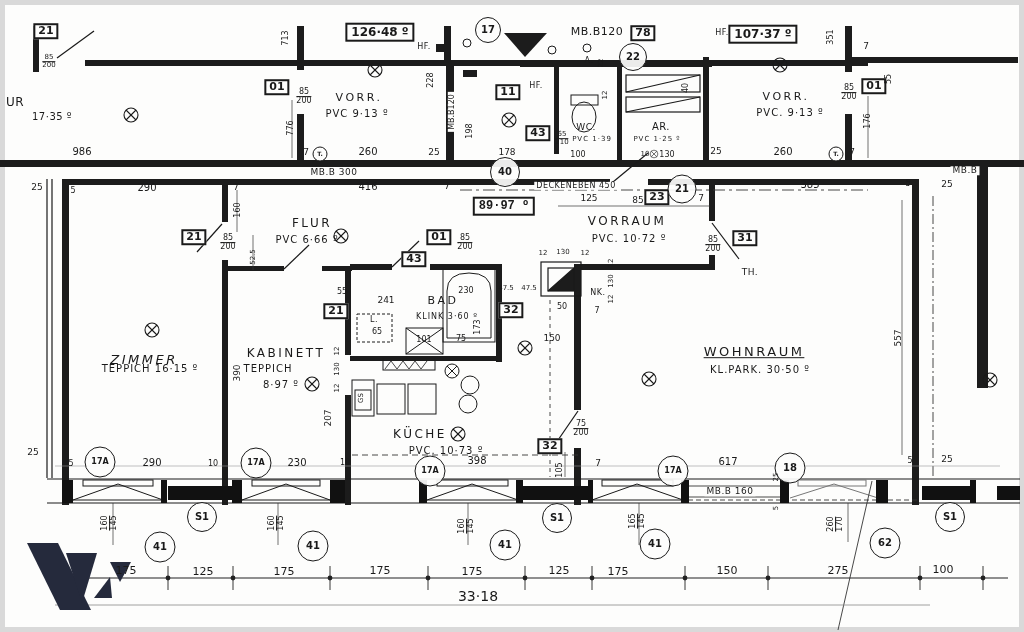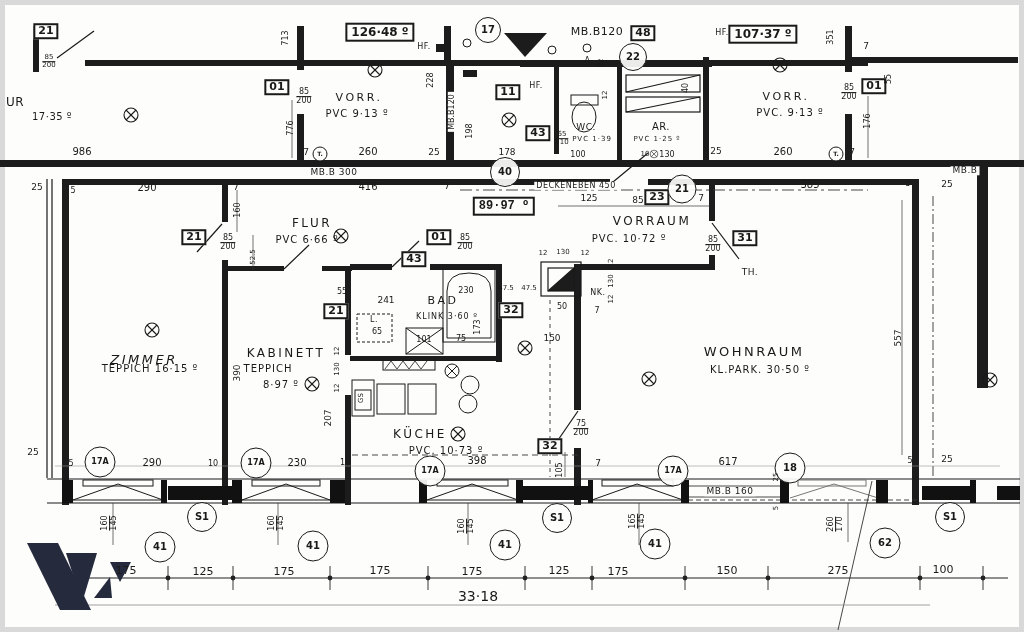--- a/index.html
+++ b/index.html
@@ -278,21 +278,21 @@
       <div class="lbl frac" style="left: 562px; top: 139px; font-size: 7px;">
         <span>65</span>
         <span class="den">210</span>
       </div>
       <div class="lbl note" style="left: 536px; top: 86px; font-size: 8px;">HF.</div>
       <div class="lbl note" style="left: 597px; top: 32px; font-size: 11px;">MB.B120</div>
       <div class="lbl note" style="left: 589px; top: 61px; font-size: 8px;">A.</div>
       <div class="lbl plain rot" style="left: 602px; top: 63px; font-size: 7px;">22</div>
       <div class="lbl plain rot" style="left: 606px; top: 95px; font-size: 7px;">12</div>
       <div class="lbl circ" style="left: 633px; top: 57px; width: 26px; height: 26px; font-size: 10px;">22</div>
-      <div class="lbl box" style="left: 643px; top: 33px;">48</div>
+      <div class="lbl box" style="left: 643px; top: 33px;">78</div>
       <div class="lbl note" style="left: 586px; top: 128px; font-size: 9px;">WC.</div>
       <div class="lbl spec" style="left: 592px; top: 140px; font-size: 7px;">PVC 1·39</div>
       <div class="lbl note" style="left: 661px; top: 127px; font-size: 10px;">AR.</div>
       <div class="lbl spec" style="left: 657px; top: 140px; font-size: 7px;">PVC 1·25 º</div>
       <div class="lbl plain rot" style="left: 686px; top: 88px; font-size: 8px;">40</div>
       <div class="lbl plain" style="left: 507px; top: 153px; font-size: 9px;">178</div>
       <div class="lbl plain" style="left: 578px; top: 155px; font-size: 8px;">100</div>
       <div class="lbl plain" style="left: 645px; top: 155px; font-size: 7px;">10</div>
       <div class="lbl plain" style="left: 667px; top: 155px; font-size: 8px;">130</div>
       <div class="lbl plain" style="left: 368px; top: 152px; font-size: 10px;">260</div>
@@ -341,21 +341,21 @@
       <div class="lbl plain rot" style="left: 254px; top: 257px; font-size: 7px;">52.5</div>
       <div class="lbl room" style="left: 312px; top: 223px; font-size: 12px;">FLUR</div>
       <div class="lbl spec" style="left: 307px; top: 240px;">PVC 6·66 º</div>
       <div class="lbl plain" style="left: 342px; top: 292px; font-size: 8px;">55</div>
       <div class="lbl box" style="left: 439px; top: 237px;">01</div>
       <div class="lbl frac" style="left: 465px; top: 243px; font-size: 8px;">
         <span>85</span>
         <span class="den">200</span>
       </div>
       <div class="lbl box" style="left: 414px; top: 259px;">43</div>
-      <div class="lbl room" style="left: 652px; top: 221px; font-size: 12px;">VORRAUM</div>
+      <div class="lbl room" style="left: 627px; top: 221px; font-size: 12px;">VORRAUM</div>
       <div class="lbl spec" style="left: 629px; top: 239px;">PVC. 10·72 º</div>
       <div class="lbl box" style="left: 745px; top: 238px;">31</div>
       <div class="lbl frac" style="left: 713px; top: 245px; font-size: 8px;">
         <span>85</span>
         <span class="den">200</span>
       </div>
       <div class="lbl note" style="left: 750px; top: 273px; font-size: 9px;">TH.</div>
       <div class="lbl plain" style="left: 543px; top: 254px; font-size: 7px;">12</div>
       <div class="lbl plain" style="left: 563px; top: 253px; font-size: 7px;">130</div>
       <div class="lbl plain" style="left: 585px; top: 254px; font-size: 7px;">12</div>
@@ -383,21 +383,21 @@
       <div class="lbl room" style="left: 144px; top: 360px; font-style: italic;">ZIMMER</div>
       <div class="lbl spec" style="left: 150px; top: 369px;">TEPPICH 16·15 º</div>
       <div class="lbl room" style="left: 286px; top: 353px; font-size: 12px;">KABINETT</div>
       <div class="lbl spec" style="left: 268px; top: 369px;">TEPPICH</div>
       <div class="lbl spec" style="left: 281px; top: 385px;">8·97 º</div>
       <div class="lbl plain rot" style="left: 238px; top: 373px; font-size: 9px;">390</div>
       <div class="lbl plain rot" style="left: 329px; top: 418px; font-size: 9px;">207</div>
       <div class="lbl plain rot" style="left: 338px; top: 351px; font-size: 7px;">12</div>
       <div class="lbl plain rot" style="left: 338px; top: 369px; font-size: 7px;">130</div>
       <div class="lbl plain rot" style="left: 338px; top: 388px; font-size: 7px;">12</div>
-      <div class="lbl room" style="left: 754px; top: 352px;">WOHNRAUM</div>
+      <div class="lbl room" style="left: 754px; top: 352px; text-decoration: underline;">WOHNRAUM</div>
       <div class="lbl spec" style="left: 760px; top: 370px;">KL.PARK. 30·50 º</div>
       <div class="lbl plain rot" style="left: 899px; top: 338px; font-size: 9px;">557</div>
       <div class="lbl room" style="left: 420px; top: 434px; font-size: 12px;">KÜCHE</div>
       <div class="lbl spec" style="left: 446px; top: 451px;">PVC. 10·73 º</div>
       <div class="lbl plain rot" style="left: 362px; top: 398px; font-size: 7px;">GS</div>
       <div class="lbl frac" style="left: 581px; top: 429px; font-size: 8px;">
         <span>75</span>
         <span class="den">200</span>
       </div>
       <div class="lbl box" style="left: 550px; top: 446px;">32</div>

